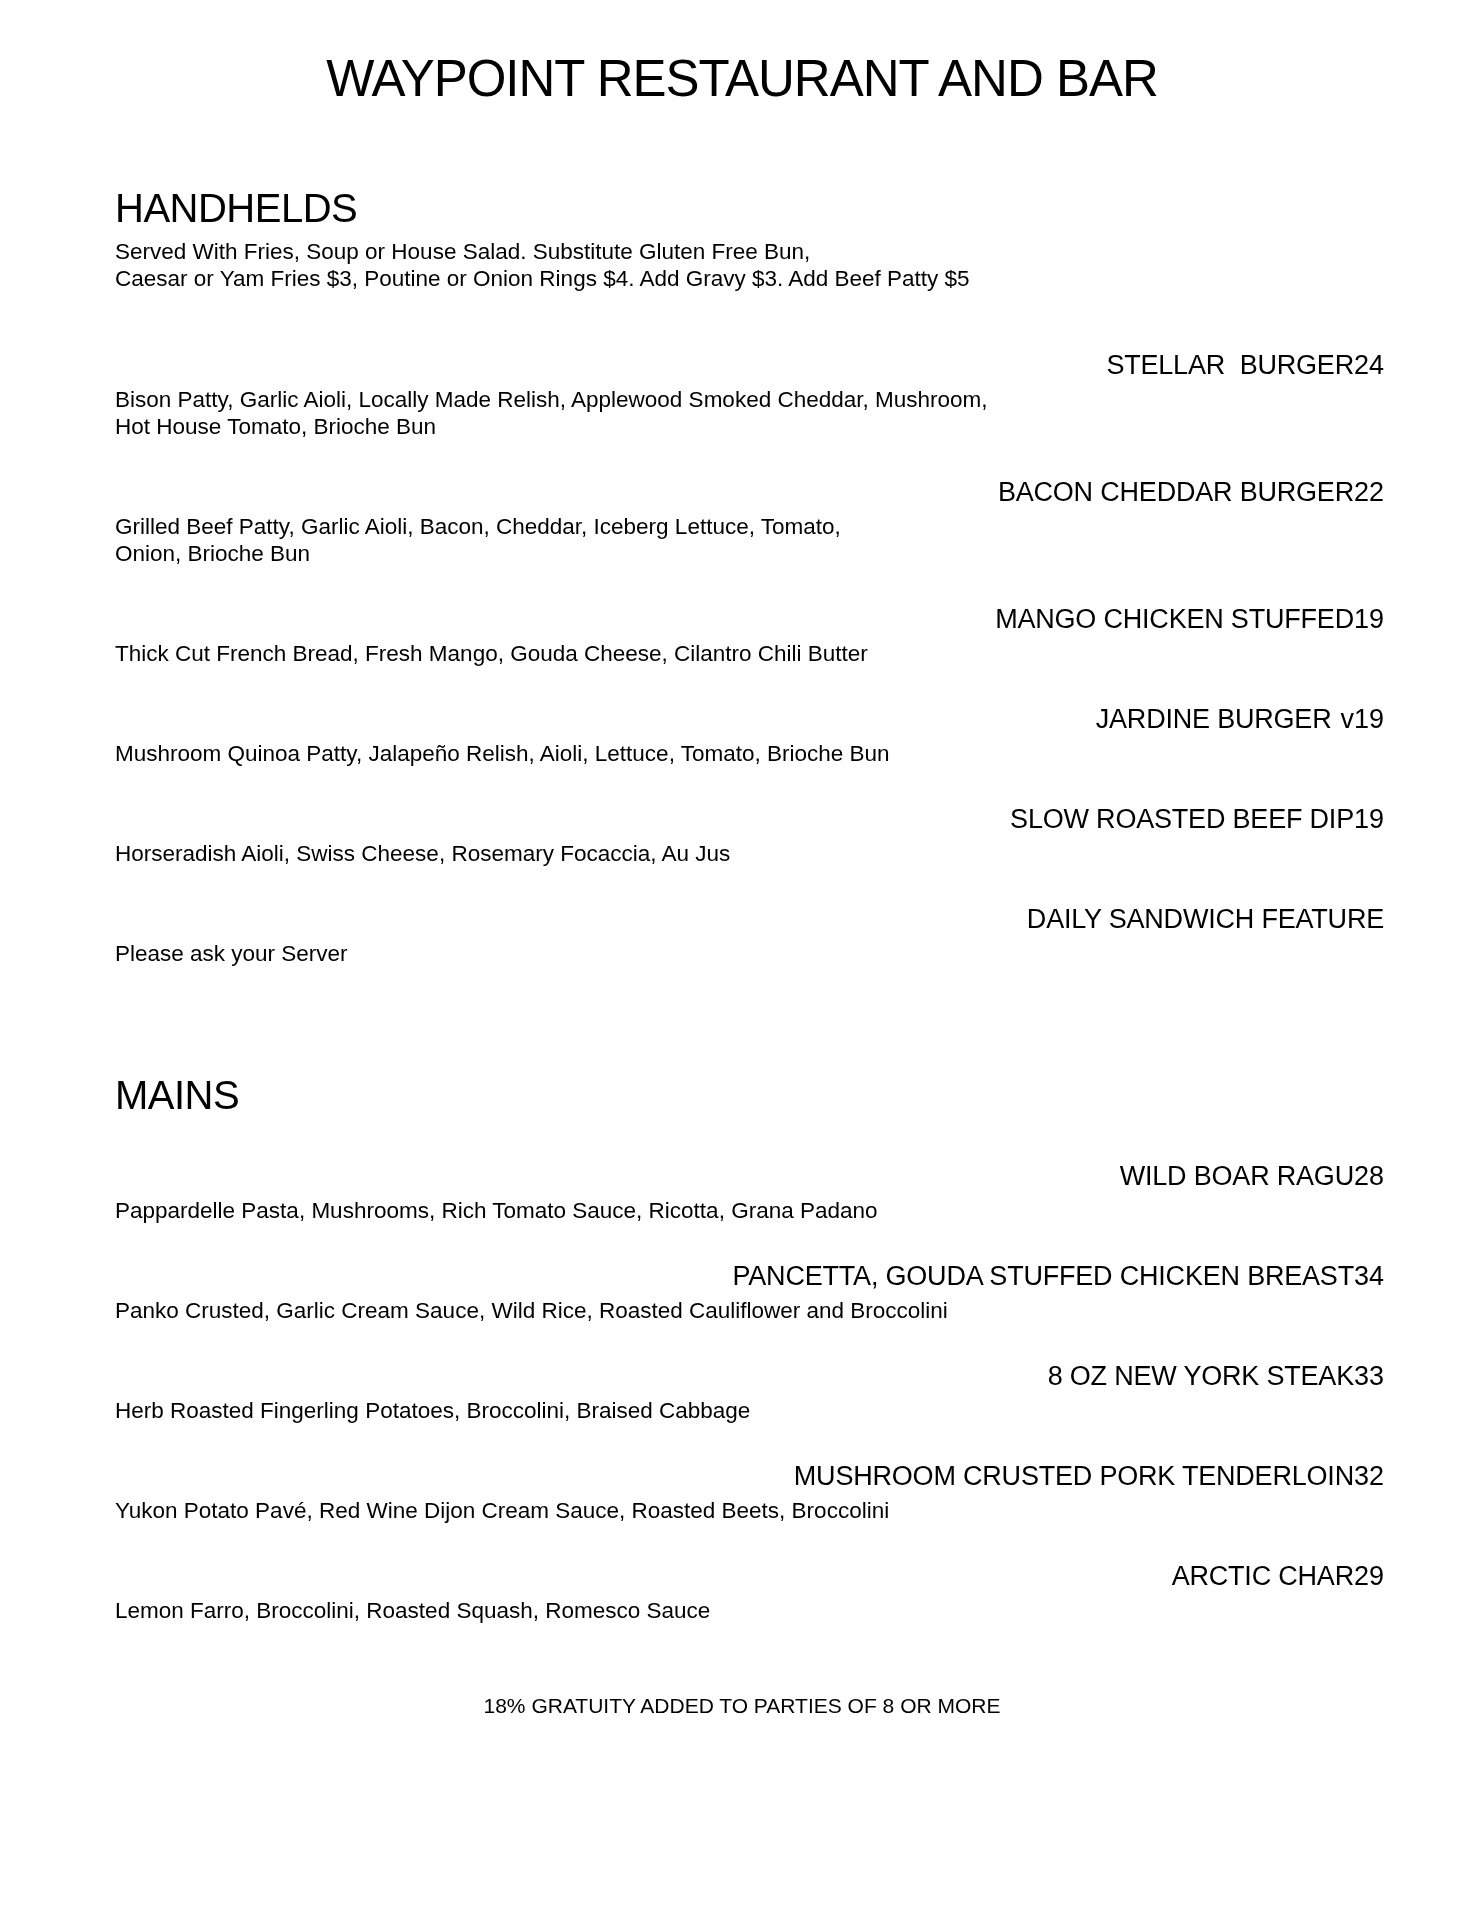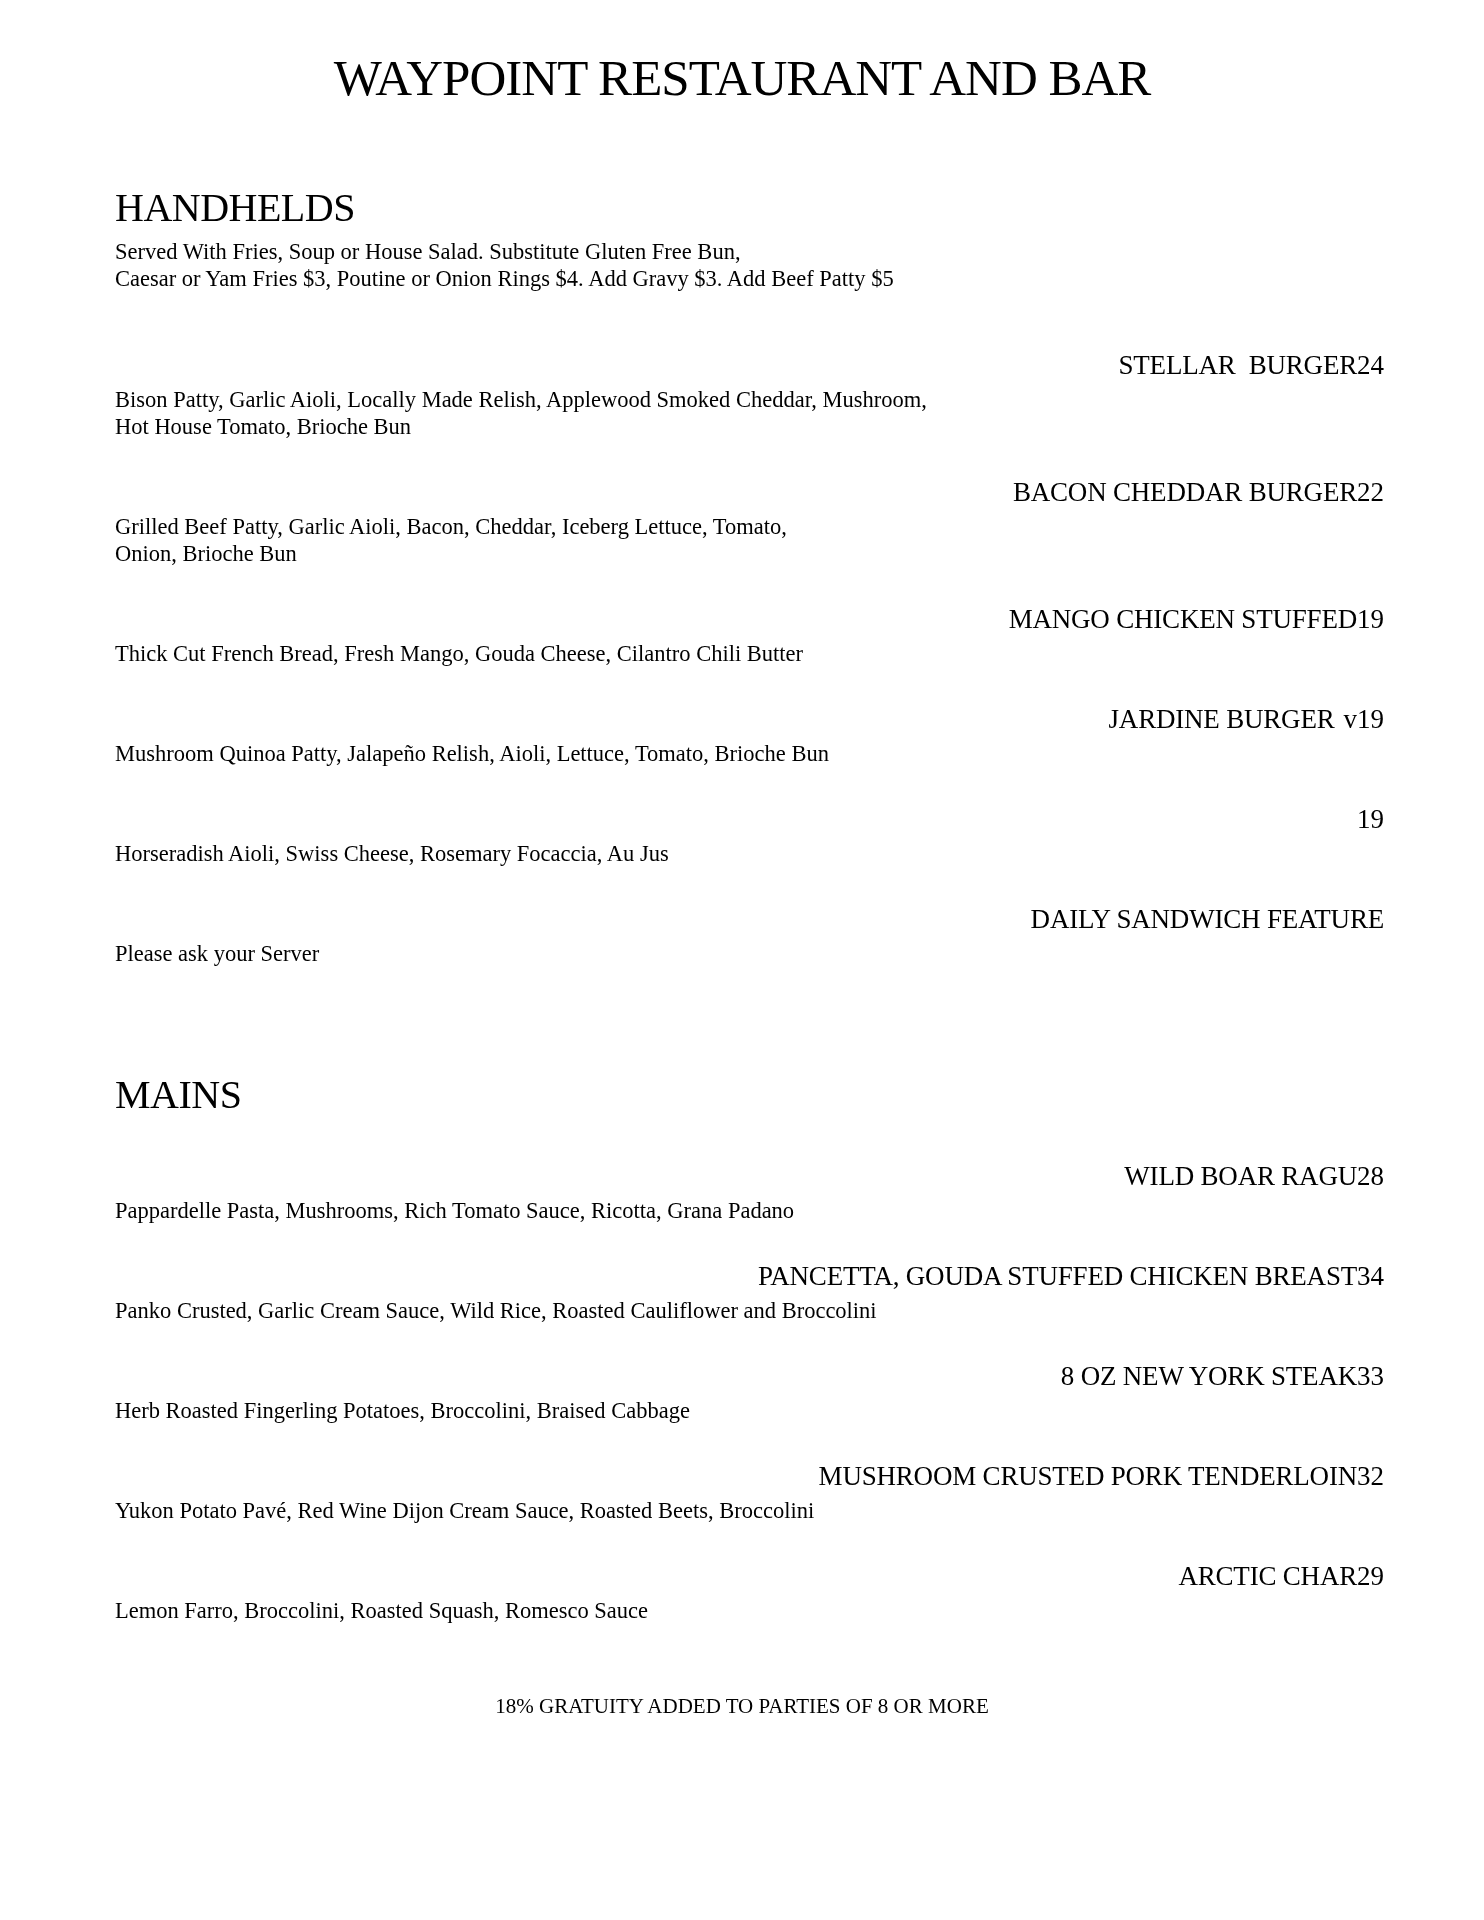--- a/index.html
+++ b/index.html
@@ -4,21 +4,21 @@
 <style>
   * { margin: 0; padding: 0; box-sizing: border-box; }
   html, body { background: #ffffff; }
   .page {
     position: relative;
     width: 1484px;
     height: 1920px;
     margin: 0 auto;
     background: #ffffff;
     color: #000000;
-    font-family: Liberation Serif, serif;
+    font-family: Liberation Sans, sans-serif;
     overflow: hidden;
   }
   .page-title {
     margin-top: 48px;
     text-align: center;
     font-size: 51px;
     font-weight: 400;
     letter-spacing: -1px;
     line-height: 1.2;
     white-space: pre-wrap;
@@ -126,20 +126,21 @@
             <span>
               <span class="item-name">JARDINE BURGER</span><span class="item-tag">v</span>
             </span>
             <span class="item-price">19</span>
           </div>
           <p class="item-desc">Mushroom Quinoa Patty, Jalapeño Relish, Aioli, Lettuce, Tomato, Brioche Bun</p>
         </div>
 
         <div class="item">
           <div class="item-head">
+            <span class="item-name">SLOW ROASTED BEEF DIP</span>
             <span class="item-price">19</span>
           </div>
           <p class="item-desc">Horseradish Aioli, Swiss Cheese, Rosemary Focaccia, Au Jus</p>
         </div>
 
         <div class="item">
           <div class="item-head">
             <span class="item-name">DAILY SANDWICH FEATURE</span>
             <span class="item-price"></span>
           </div>

